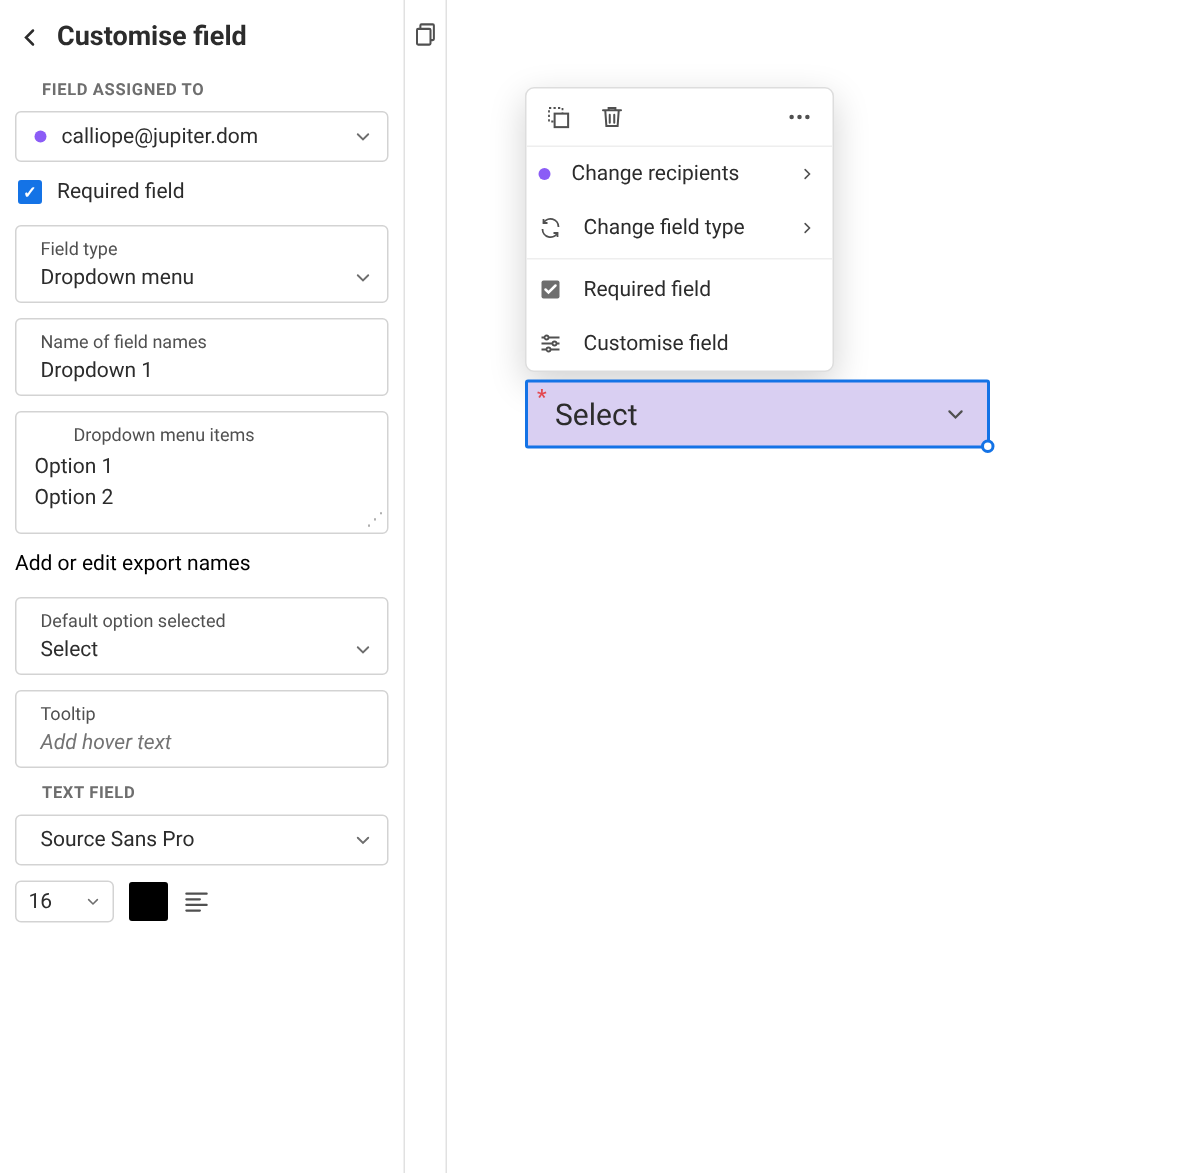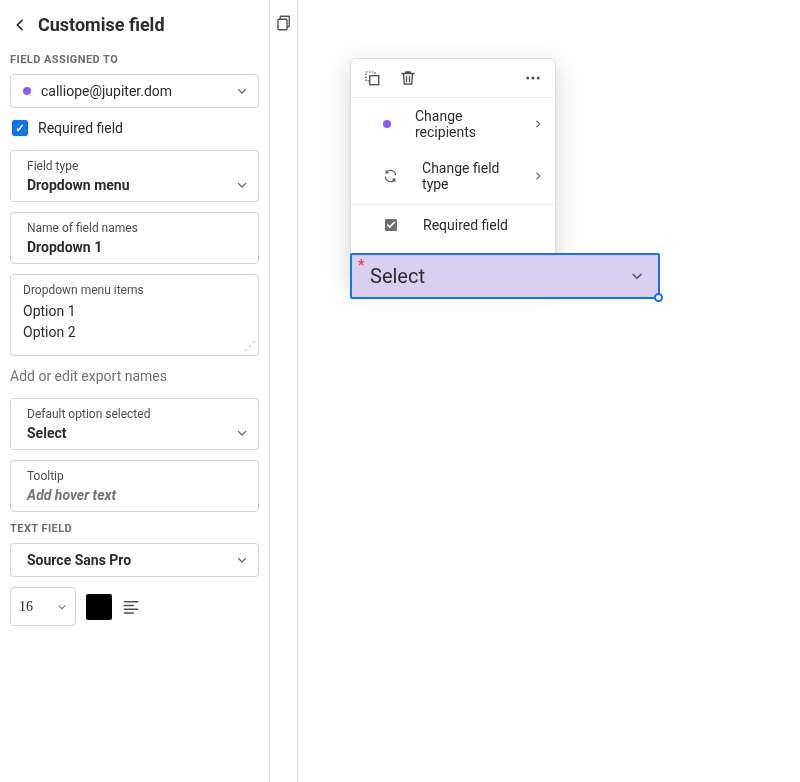--- a/index.html
+++ b/index.html
@@ -3,47 +3,47 @@
 <meta charset="utf-8">
 <style>
   * { box-sizing: border-box; }
   body { margin:0; font-family: -apple-system, "Segoe UI", Roboto, Arial, sans-serif; font-size:14px; color:#2c2c2c; background:#fff; }
   .wrap { width:800px; height:782px; display:flex; box-shadow:0 4px 20px rgba(0,0,0,0.3); position:relative; }
   .sidebar { width:270px; height:100%; border-right:1px solid #e1e1e1; padding:14px 10px 10px 10px; overflow:hidden; }
   .divstrip { width:28px; height:100%; border-right:1px solid #e1e1e1; background:#fff; display:flex; justify-content:center; padding-top:14px;}
   .canvas { flex:1; position:relative; background:#fff;}
   .hdr { display:flex; align-items:center; gap:10px; margin-bottom:18px; padding-left:2px;}
   .hdr h1 { font-size:18px; font-weight:700; margin:0; }
-  .sect { font-size:11px; font-weight:700; color:#6e6e6e; letter-spacing:.04em; margin:8px 0 8px 0; }
+  .sect { font-size:11px; font-weight:700; color:#6e6e6e; letter-spacing:.04em; margin:8px 0 8px 18px; }
   .field { border:1px solid #d3d3d3; border-radius:4px; padding:8px 16px; margin-bottom:10px; position:relative;}
   .field .lbl { font-size:12px; color:#505050; margin-bottom:4px; display:block;}
-  .field .val { font-size:14px; color:#2c2c2c;font-weight:bold; }
+  .field .val { font-size:14px; color:#2c2c2c; }
   .field.sel .chev { position:absolute; right:10px; bottom:10px; }
   .row-chk { display:flex; align-items:center; gap:10px; margin:10px 0 14px 2px;}
   .cb { width:16px; height:16px; border:1px solid #999; border-radius:2px; display:flex; align-items:center; justify-content:center; flex:0 0 16px;}
   .cb.checked { background:#1473e6; border-color:#1473e6; color:#fff; font-size:11px; font-weight:700;}
   .assigned { border:1px solid #d3d3d3; border-radius:4px; padding:8px 12px; display:flex; align-items:center; gap:10px; position:relative; margin-bottom:12px;}
   .dot { width:8px; height:8px; border-radius:50%; background:#8b5cf6; flex:0 0 8px;}
-  .link { color:#737373; font-size:14px; cursor:pointer; margin:4px 0 14px 0; display:inline-block;}
+  .link { color:#000000; font-size:14px; cursor:pointer; margin:4px 0 14px 0; display:inline-block;}
   .ta { border:1px solid #d3d3d3; border-radius:4px; padding:8px 12px; margin-bottom:8px; position:relative; height:82px;}
-  .ta .lbl { font-size:12px; color:#505050; margin-bottom:4px; display:block;}
+  .ta .lbl { font-size:12px; color:#505050; margin-bottom:4px; display:block;margin-left:26px;}
   .ta .lines { font-size:14px; line-height:1.5;}
   .ta .grip { position:absolute; right:2px; bottom:2px; color:#aaa; font-size:12px;}
   .input .val.ph { color:#737373; font-style:italic; }
   .fmtrow { display:flex; gap:10px; align-items:center; margin-top:10px;}
-  .sizebox { border:1px solid #d3d3d3; border-radius:4px; width:66px; height:39px; display:flex; align-items:center; justify-content:space-between; padding:0 8px;font-family:Liberation Serif, serif;}
+  .sizebox { border:1px solid #d3d3d3; border-radius:4px; width:66px; height:28px; display:flex; align-items:center; justify-content:space-between; padding:0 8px;}
   .swatch { width:26px; height:26px; background:#000; border-radius:2px;}
   svg { display:block; }
   .chev-wrap { position:absolute; right:10px; top:50%; transform:translateY(-50%);}
 
   
   .pop { position:absolute; left:52px; top:58px; width:206px; background:#fff; border:1px solid #ddd; border-radius:6px; box-shadow:0 8px 24px rgba(0,0,0,0.18); }
   .pop .top { display:flex; align-items:center; padding:10px 12px; border-bottom:1px solid #eee; gap:18px;}
   .pop .top .spacer { flex:1; }
-  .pop .item { display:flex; align-items:center; padding:10px 32px; gap:24px; font-size:14px; color:#2c2c2c; position:relative;}
+  .pop .item { display:flex; align-items:center; padding:10px 8px; gap:14px; font-size:14px; color:#2c2c2c; position:relative;}
   .pop .item .arrow { position:absolute; right:12px; }
   .pop .sep { border-top:1px solid #eee; margin:2px 0;}
 
   .fieldbox { position:absolute; left:52px; top:253px; width:310px; height:46px; background:#d9cff2; border:2px solid #1473e6; border-radius:2px; display:flex; align-items:center; padding:0 14px;}
   .fieldbox .ast { color:#e34850; font-size:14px; position:absolute; left:6px; top:2px; font-weight:700;}
   .fieldbox .txt { font-size:20px; color:#2c2c2c; margin-left:4px;}
   .fieldbox .chev { position:absolute; right:14px; top:50%; transform:translateY(-50%);}
   .handle { position:absolute; width:9px; height:9px; background:#fff; border:2px solid #1473e6; border-radius:50%; right:-5px; bottom:-5px;}
   .iconbtn { color:#505050; }
 </style>

